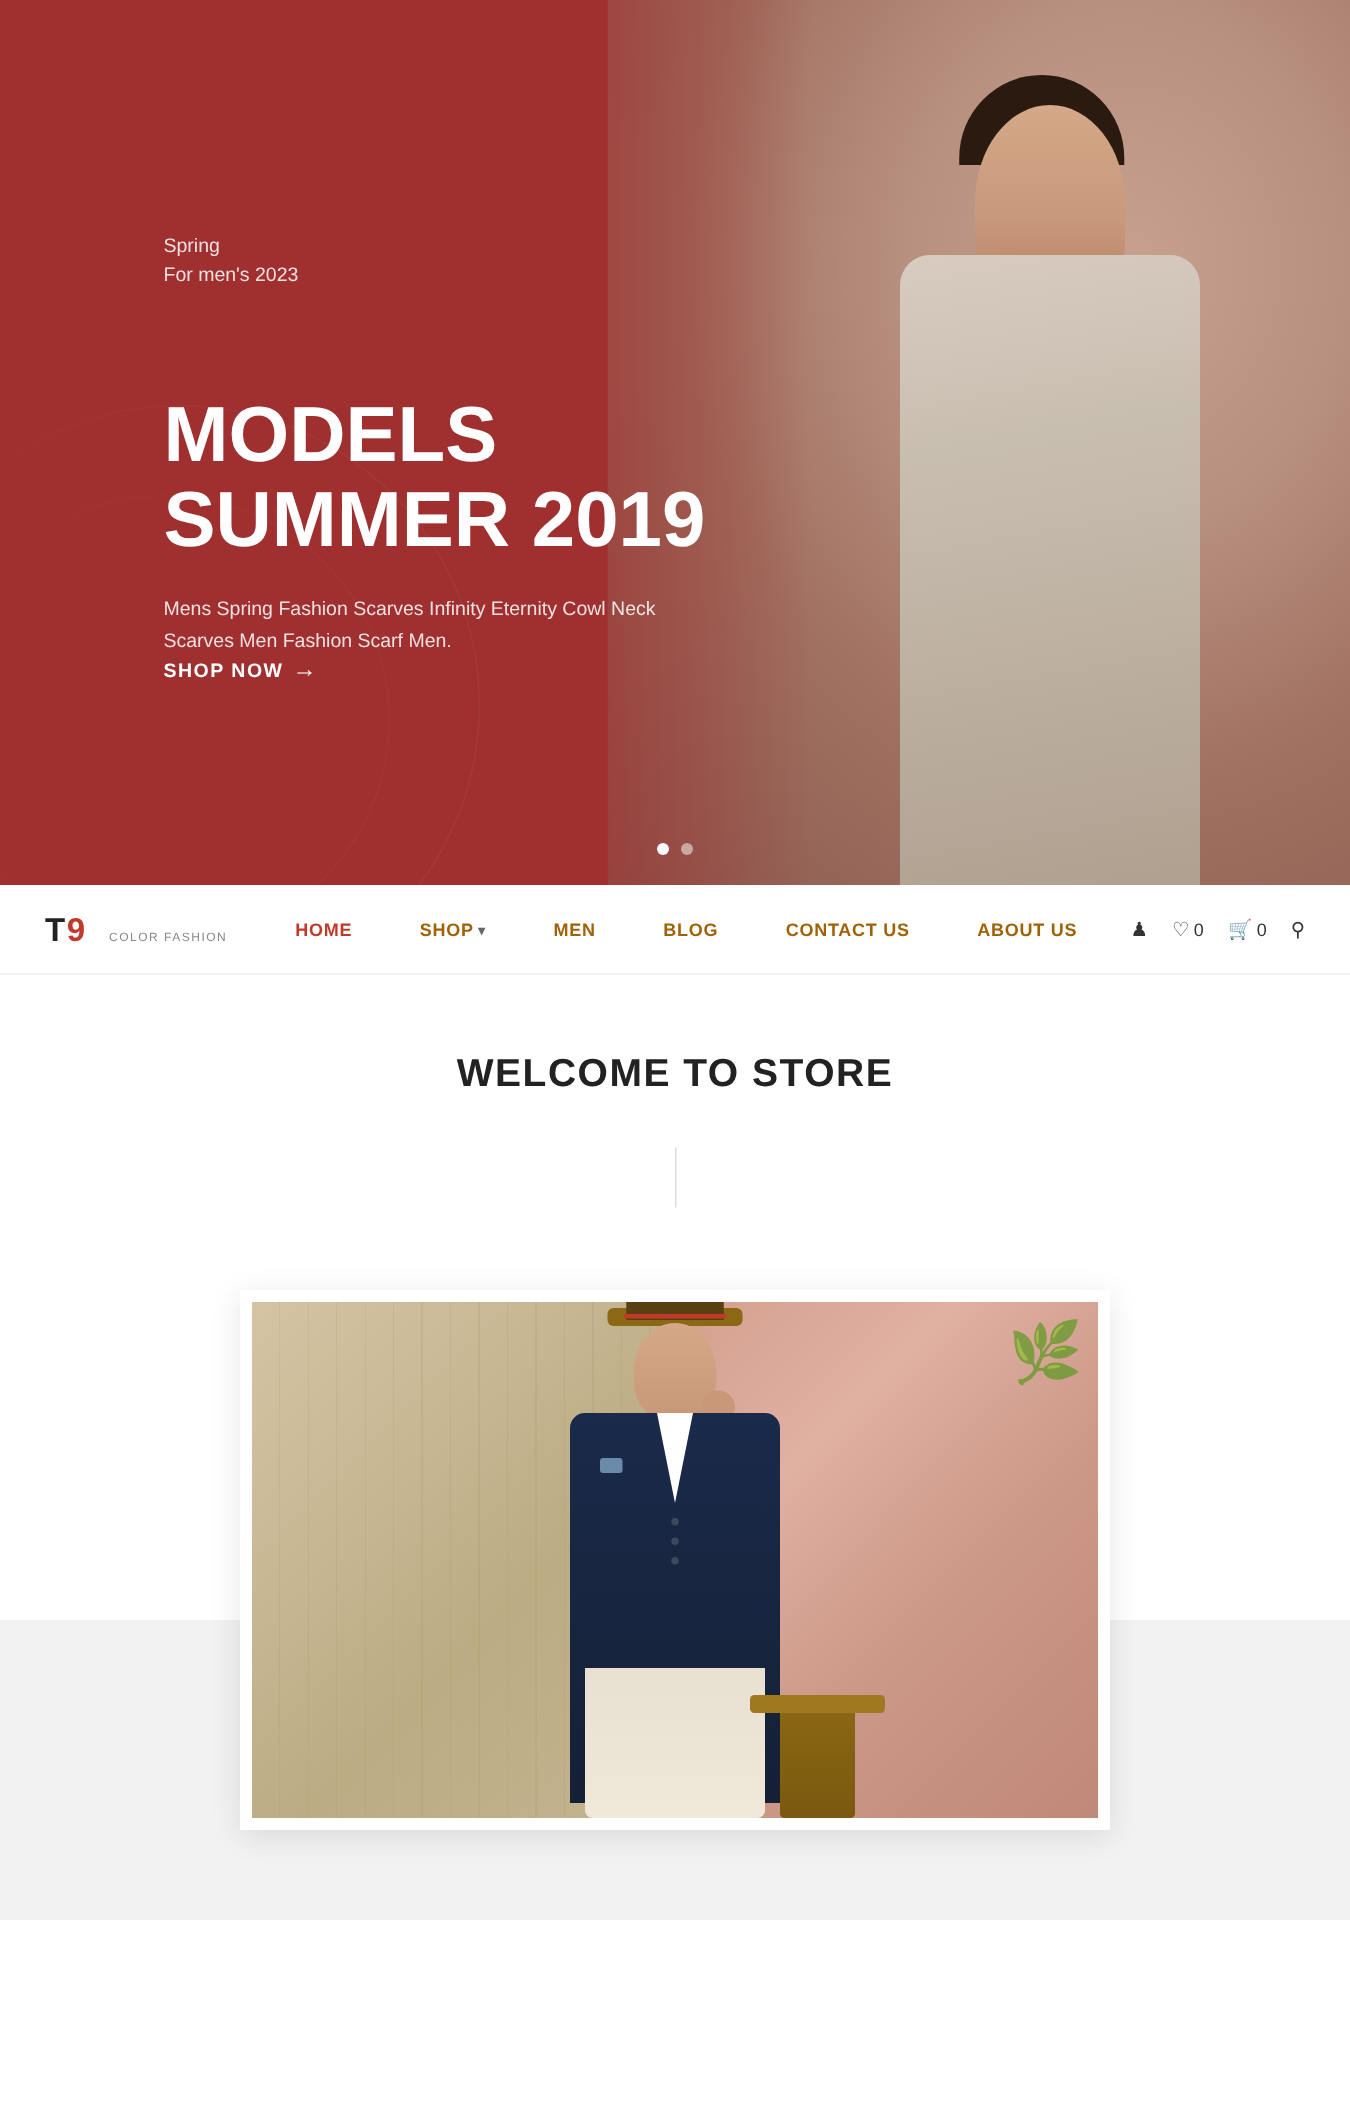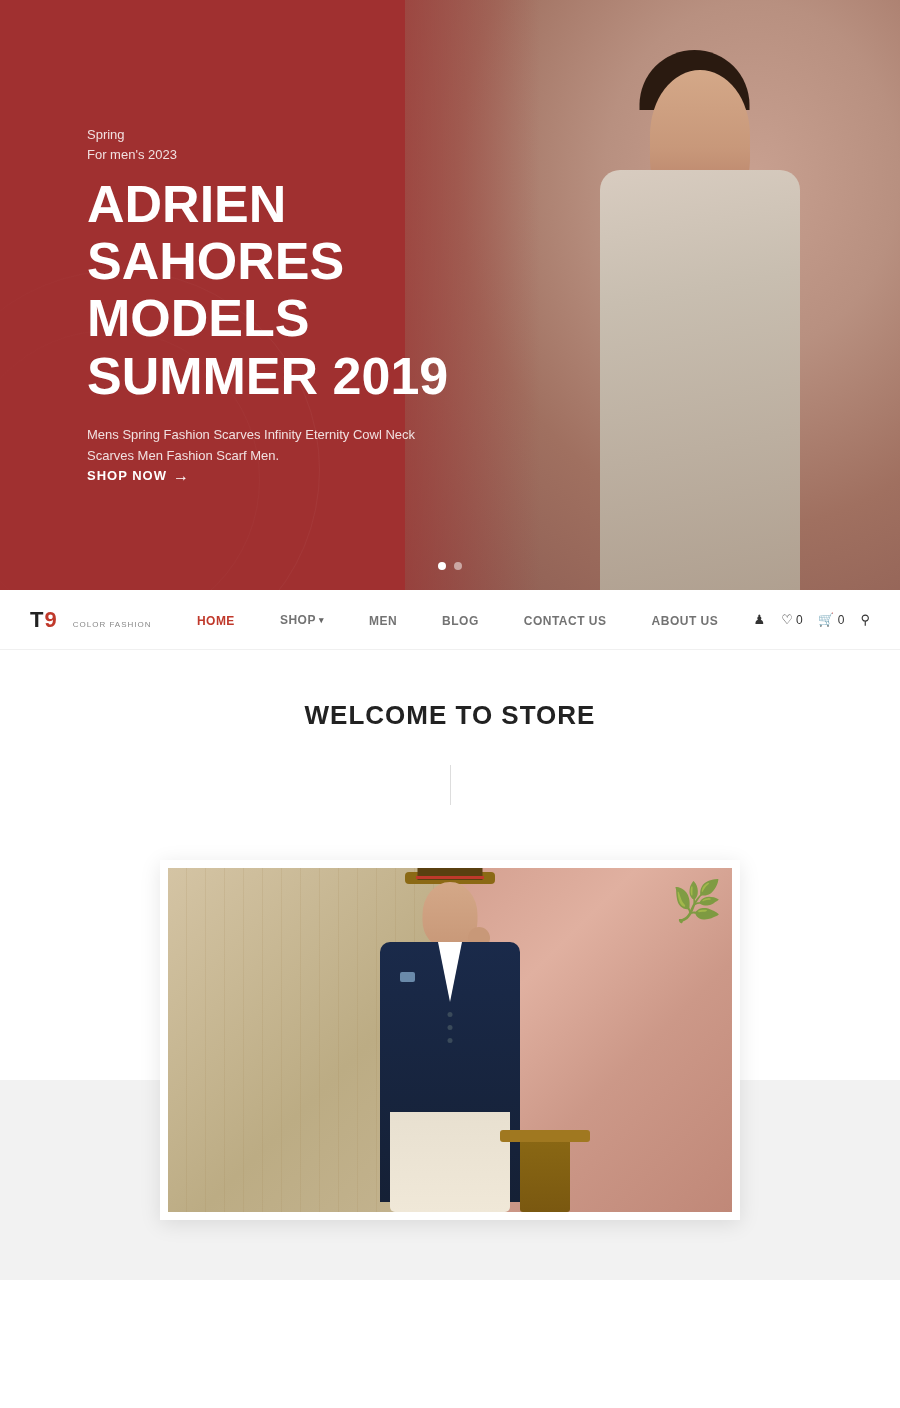--- a/index.html
+++ b/index.html
@@ -38,21 +38,21 @@
       left: -40px;
       bottom: -40px;
       width: 300px;
       height: 300px;
       border-radius: 50%;
       border: 1px solid rgba(255,255,255,0.1);
     }
     .hero-content {
       position: relative;
       z-index: 10;
-      padding-left: 87px;
+      padding-left: 109px;
       padding-top: 20px;
     }
     .hero-subtitle {
       color: rgba(255,255,255,0.85);
       font-size: 13px;
       line-height: 1.5;
       margin-bottom: 12px;
     }
     .hero-title {
       color: #fff;
@@ -142,21 +142,21 @@
       display: flex;
       align-items: center;
       gap: 45px;
       list-style: none;
       margin-left: 10px;
     }
     .nav-links li a {
       font-size: 12px;
       font-weight: 600;
       text-decoration: none;
-      color: #737373;
+      color: #a16207;
       text-transform: uppercase;
       letter-spacing: 0.5px;
     }
     .nav-links li a.active {
       color: #c0392b;
     }
     .nav-links .shop-link {
       display: flex;
       align-items: center;
       gap: 3px;
@@ -319,21 +319,21 @@
   </div>
 
   <div class="hero-overlay"></div>
 
   <div class="hero-content">
     <div class="hero-subtitle">
       <span>Spring</span><br>
       <span>For men's 2023</span>
     </div>
     <h1 class="hero-title">
-      <span>ADRIEN SAHORES</span><br>
+      <br>
       <span>MODELS SUMMER 2019</span>
     </h1>
     <p class="hero-description">Mens Spring Fashion Scarves Infinity Eternity Cowl Neck Scarves Men Fashion Scarf Men.</p>
     <a class="hero-cta">
       <span>SHOP NOW</span>
       <span class="hero-cta-arrow">→</span>
     </a>
   </div>
 
   <div class="hero-dots">

